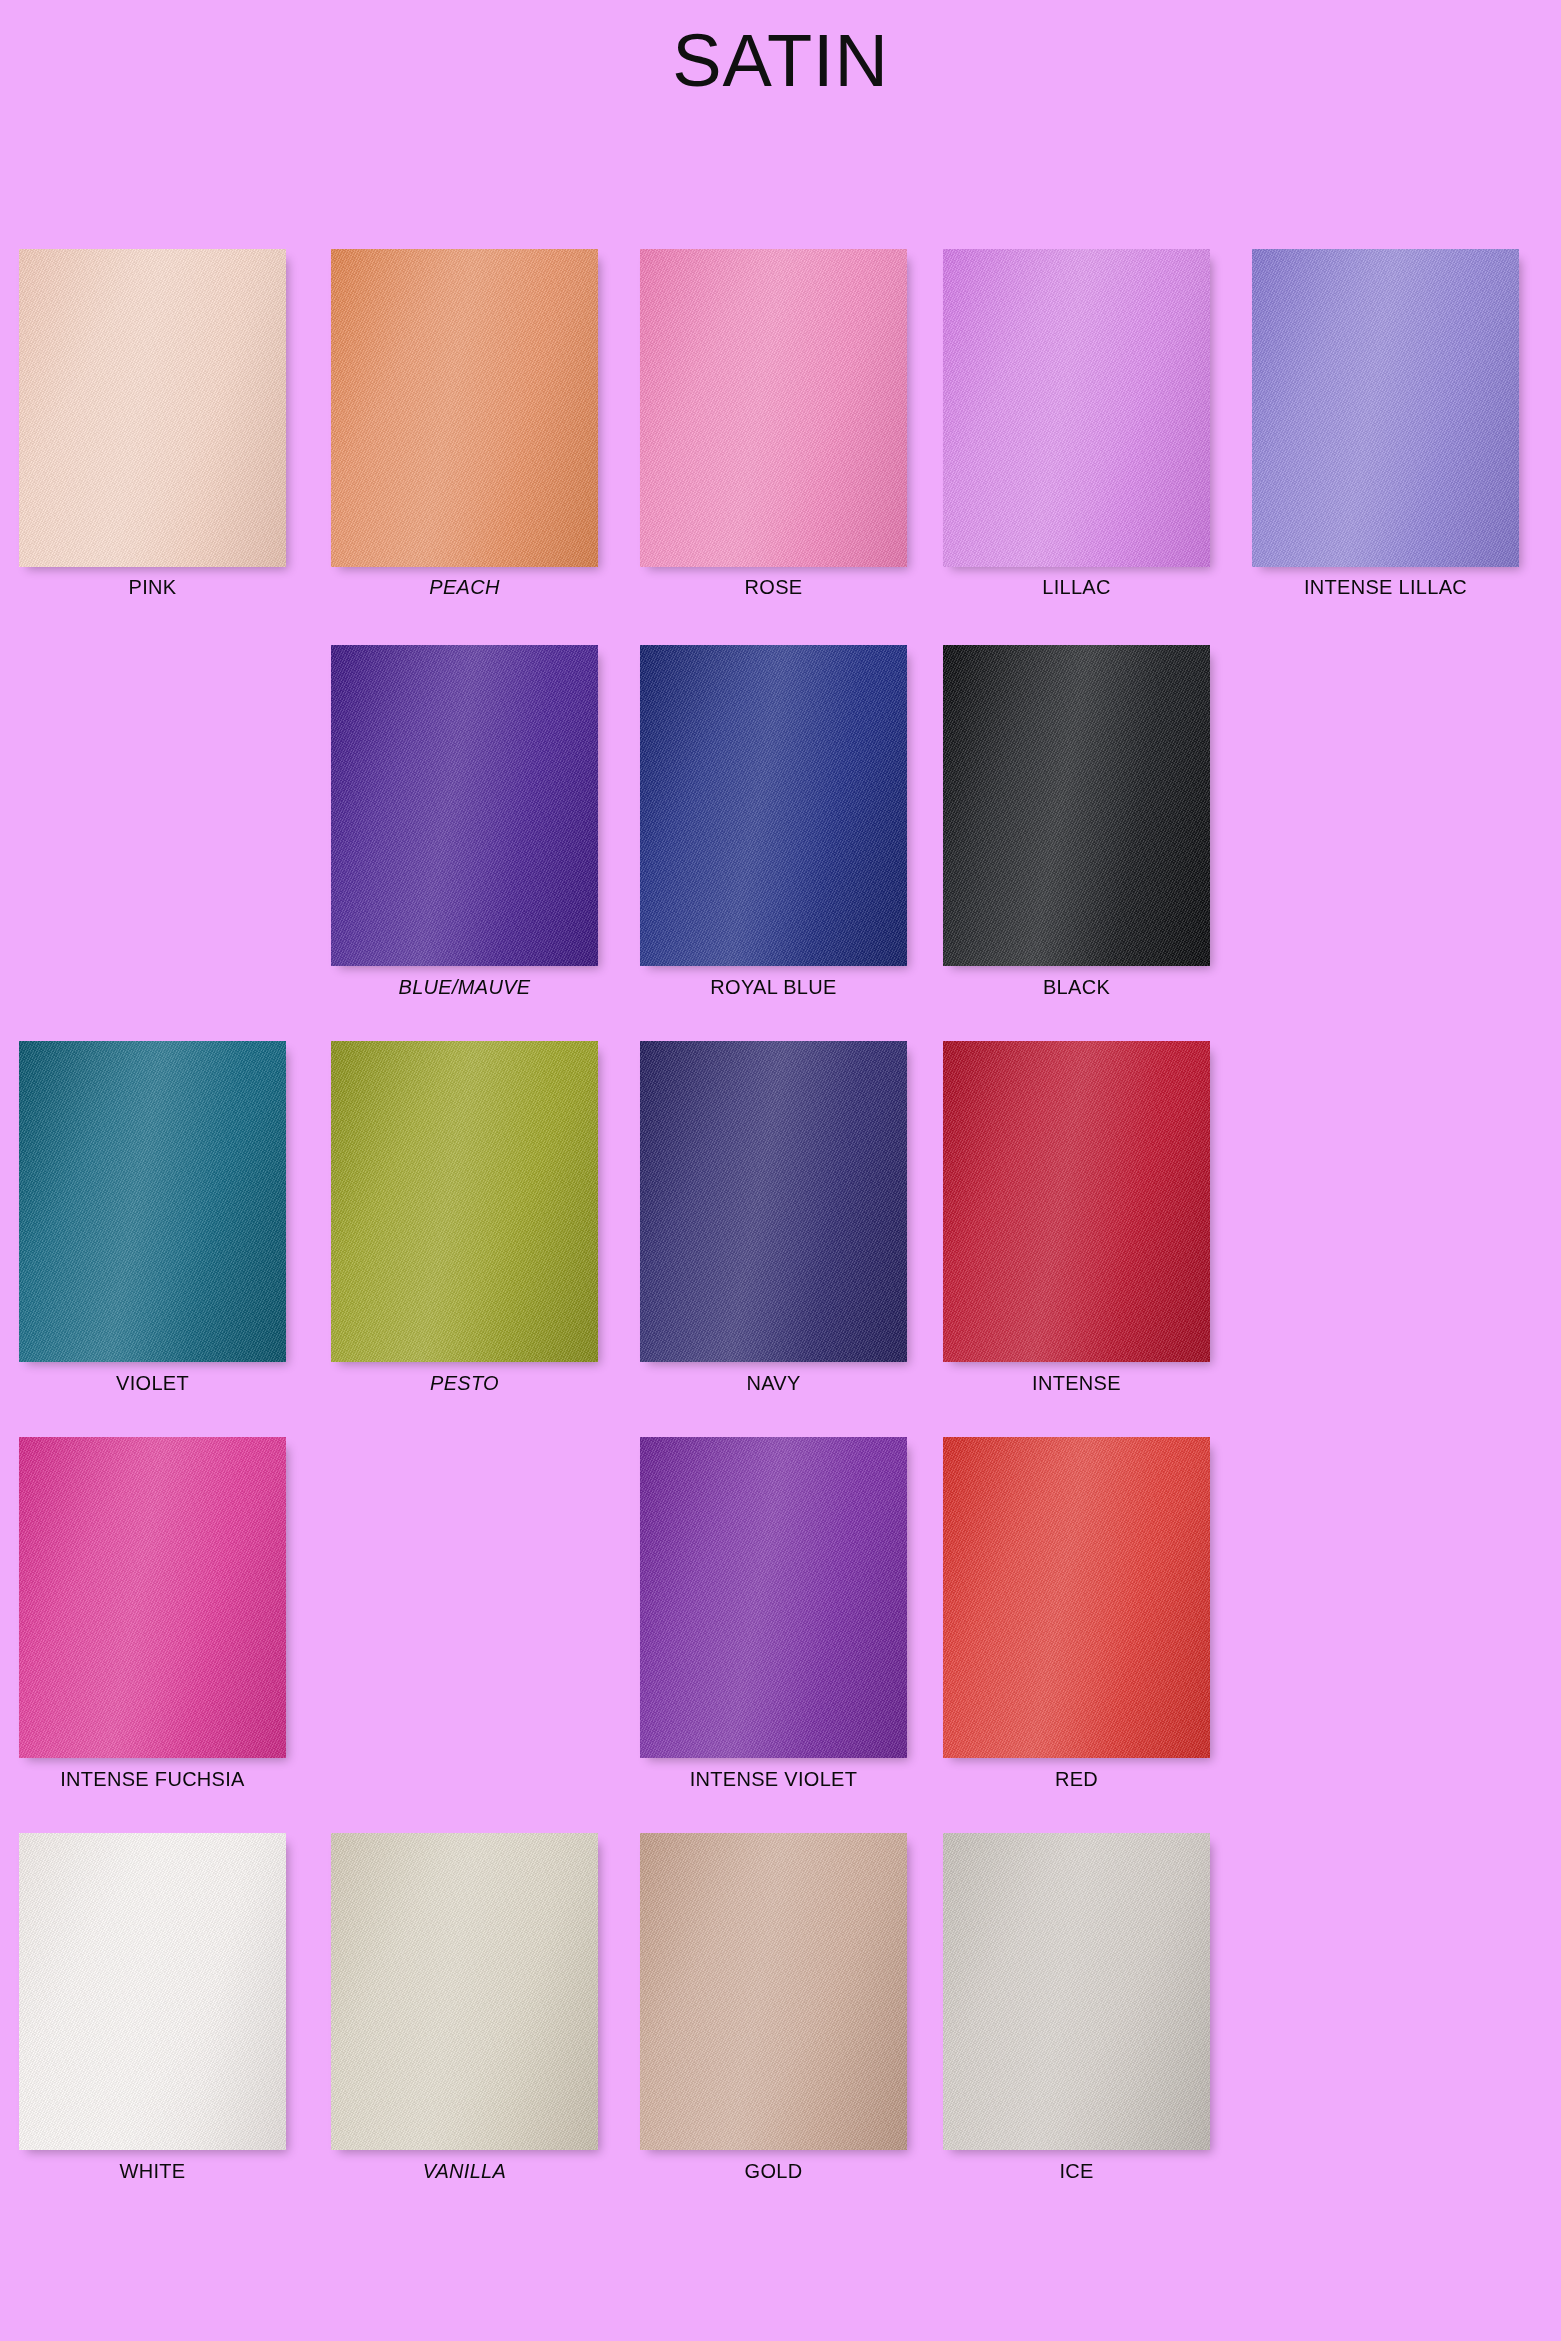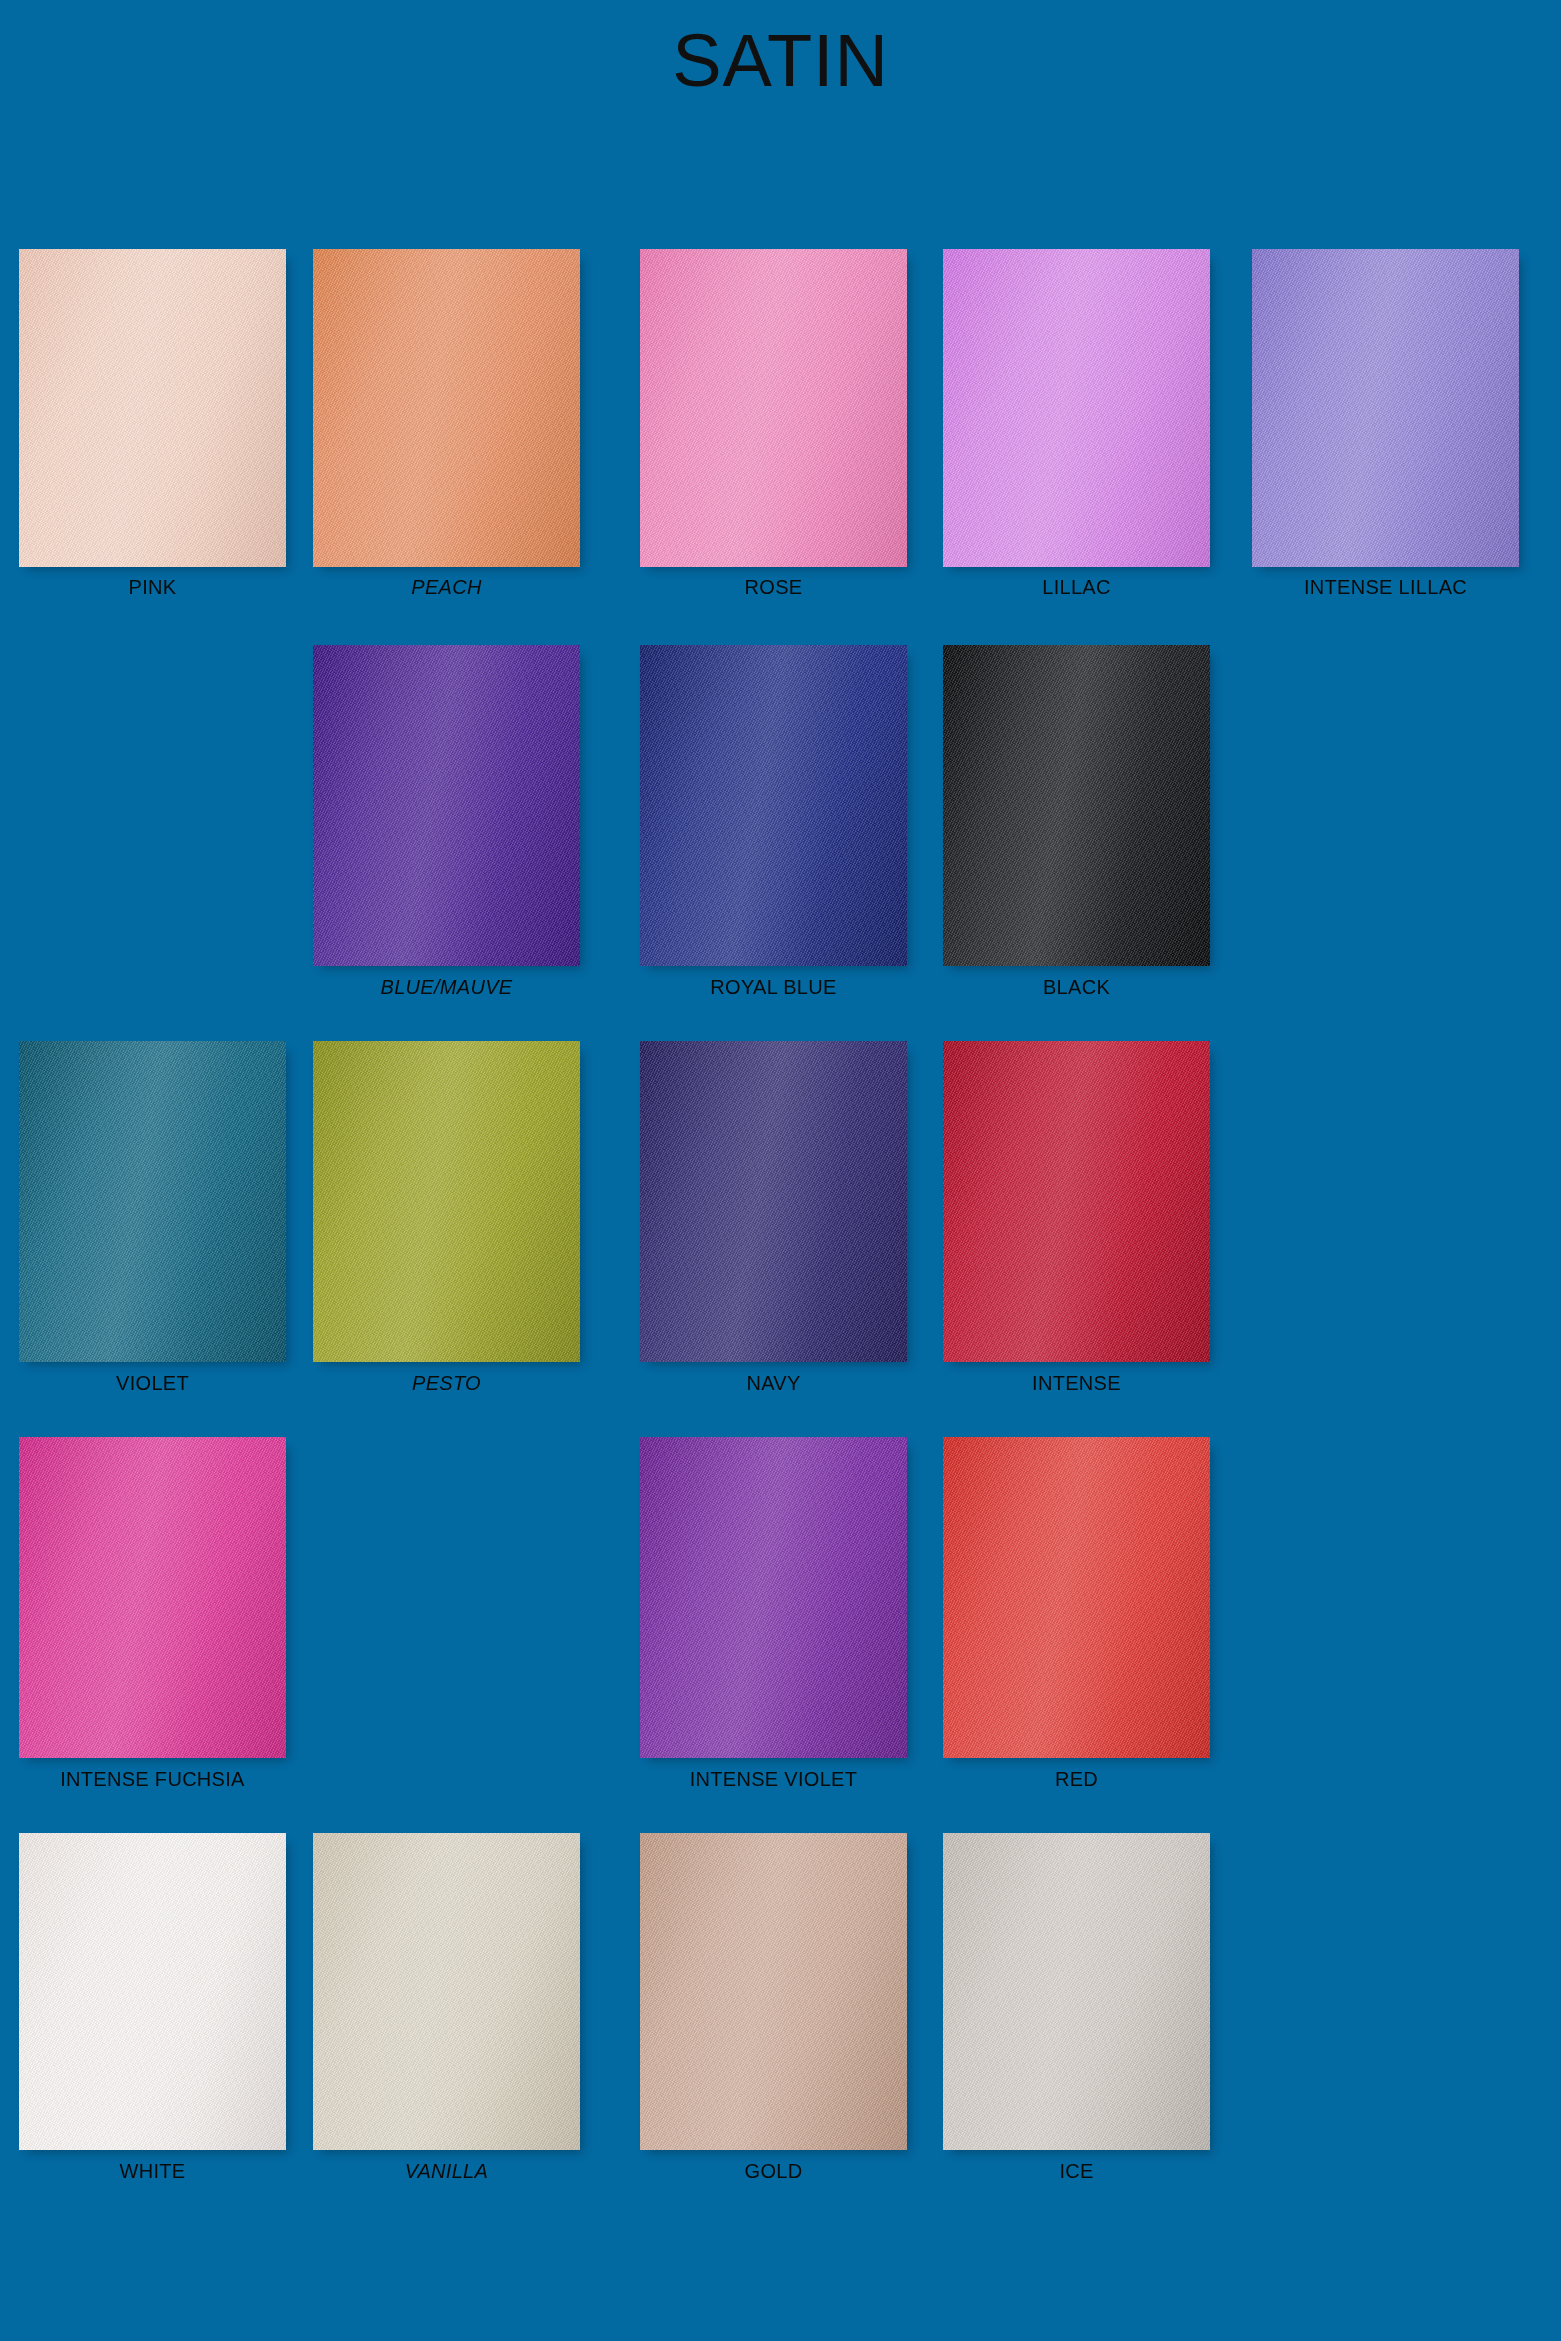--- a/index.html
+++ b/index.html
@@ -13,21 +13,21 @@
     font-family: "Liberation Sans", sans-serif;
     -webkit-font-smoothing: antialiased;
     overflow: hidden;
     position: relative;
   }
 
   .page {
     position: relative;
     width: 1561px;
     height: 2342px;
-    background: #0369a1;
+    background: #f0abfc;
   }
 
   
   .title {
     position: absolute;
     top: 17.7px;
     left: 0;
     width: 1561px;
     text-align: center;
     font-size: 74px;
@@ -53,21 +53,21 @@
   }
 
   .cell {
     position: absolute;
     top: 0;
     width: 267px;
   }
 
   
   .col-0 { left: 19px; }
-  .col-1 { left: 313px; font-style: italic; }
+  .col-1 { left: 331px; font-style: italic; }
   .col-2 { left: 640px; }
   .col-3 { left: 943px; border-radius: 28px; }
   .col-4 { left: 1252px; }
 
   .swatch-wrap {
     position: relative;
     width: 267px;
     height: 321px;
   }
 

